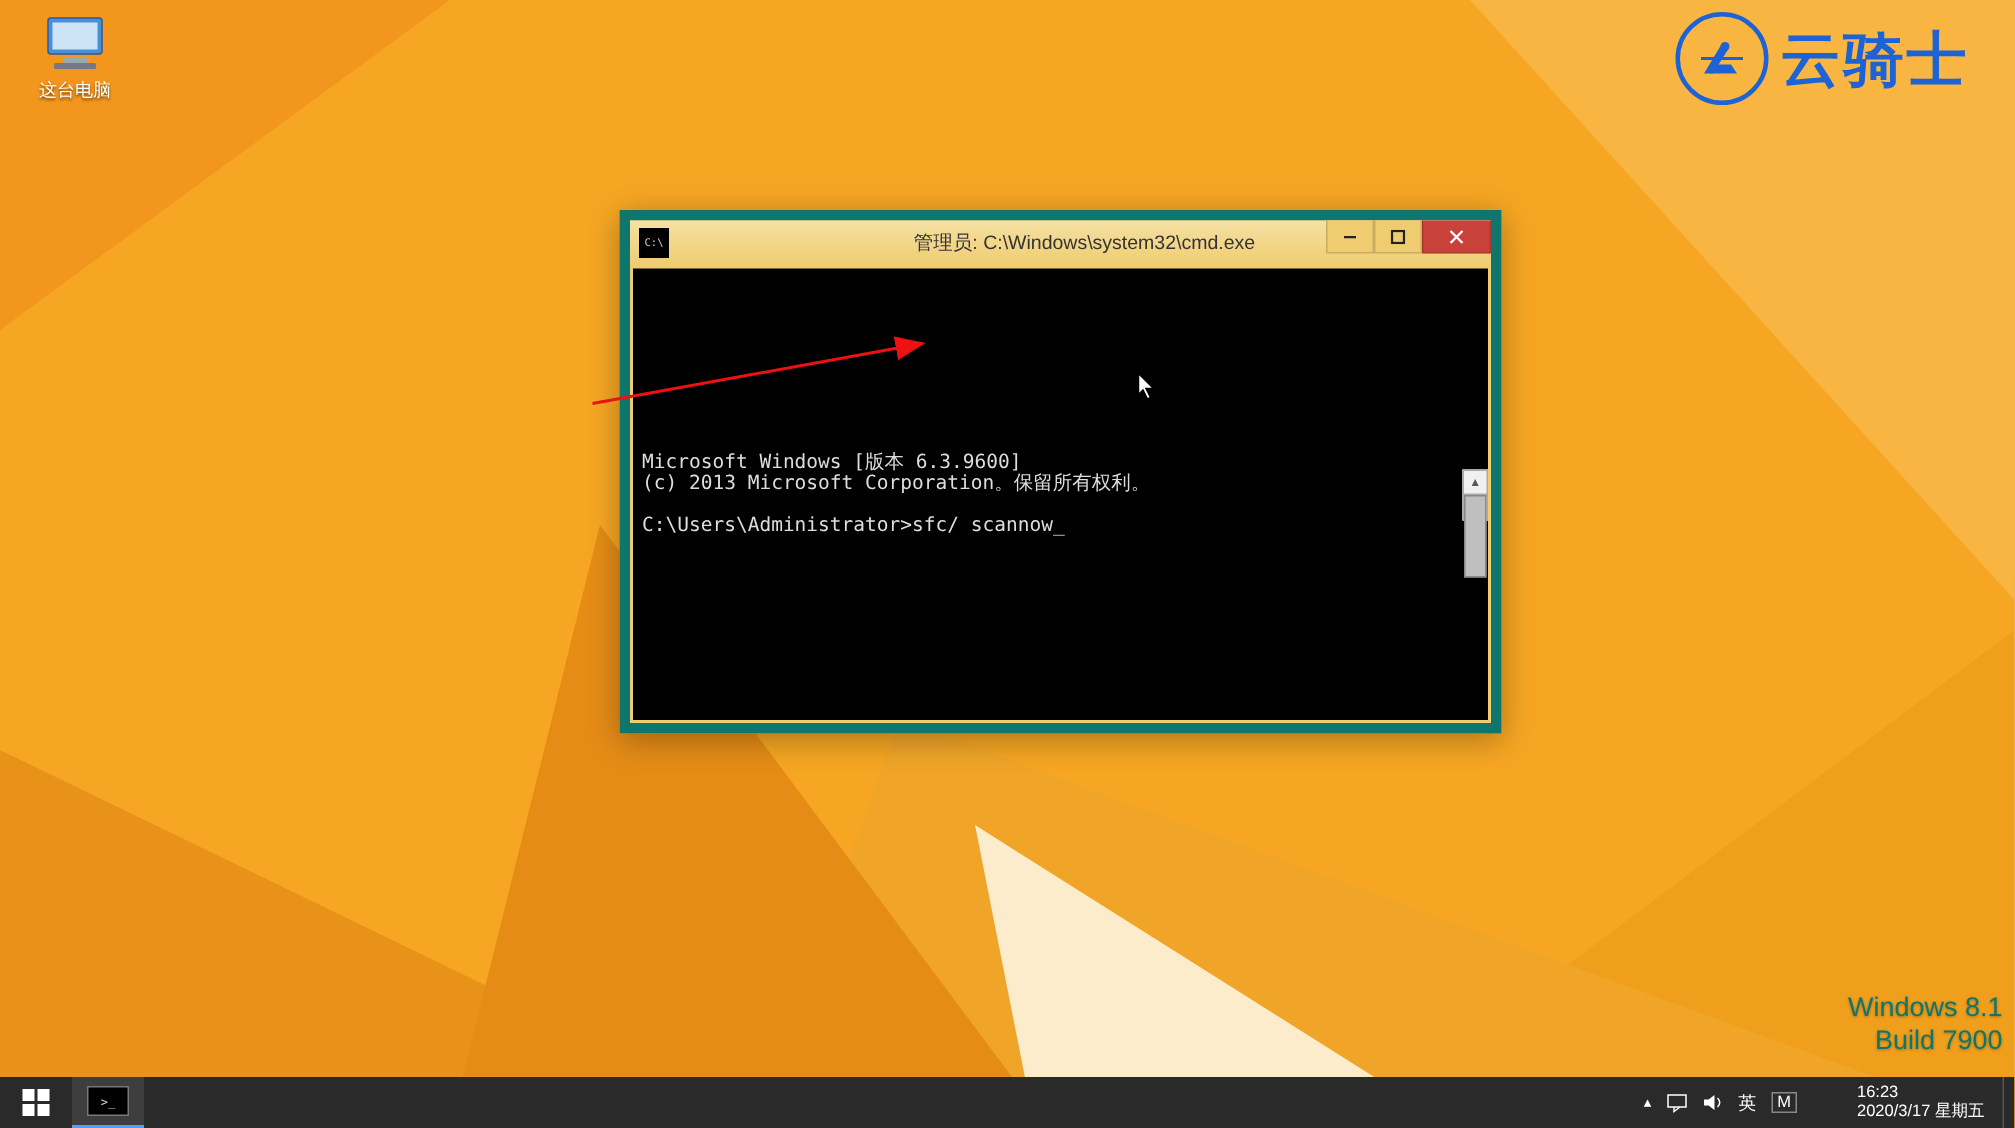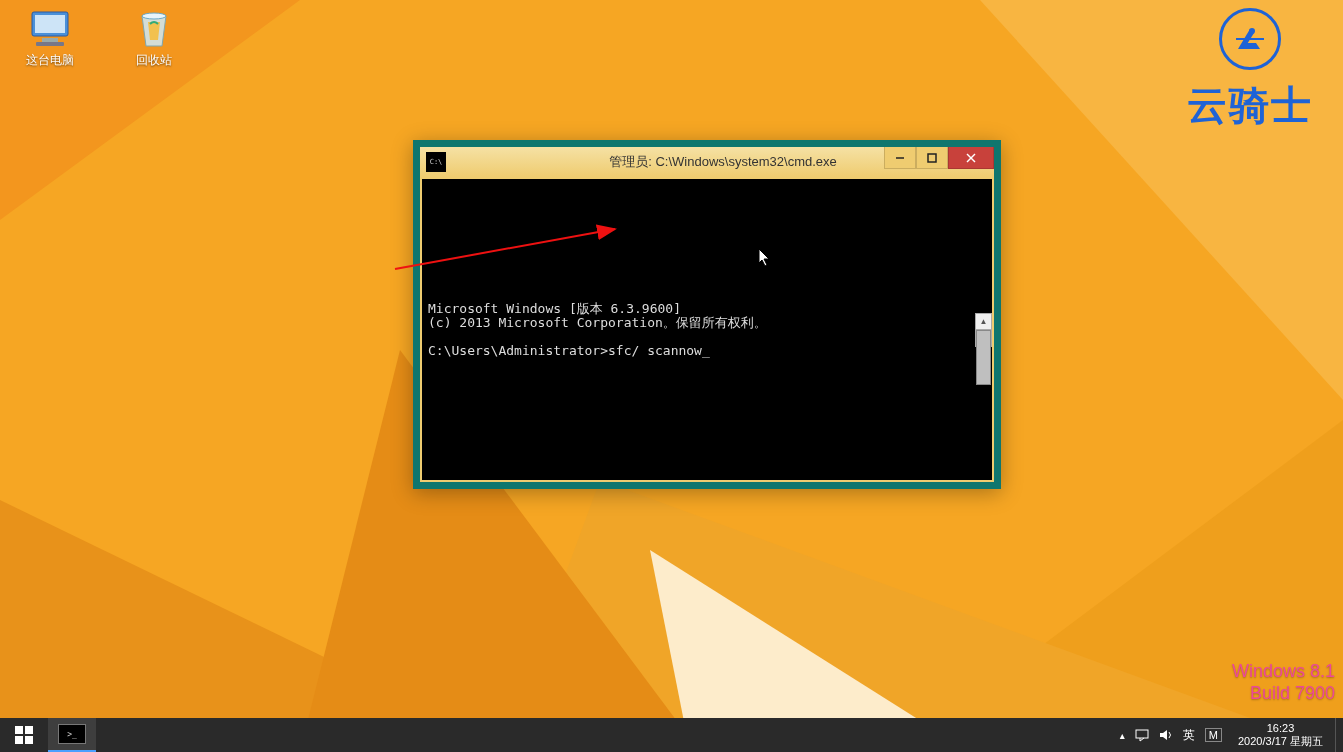--- a/index.html
+++ b/index.html
@@ -4,30 +4,30 @@
 <style>
   * { margin:0; padding:0; box-sizing:border-box; }
   html,body { width:1343px; height:752px; overflow:hidden; font-family:"Segoe UI","Microsoft YaHei",sans-serif; }
   body { background:linear-gradient(135deg,#f5a623 0%,#f8b133 50%,#e89a1f 100%); position:relative; }
 
   
   .wallpaper { position:absolute; inset:0; background:#f5a623; overflow:hidden; }
   .wallpaper svg { width:100%; height:100%; display:block; }
 
   
-  .desktop-icons { position:absolute; top:8px; left:12px; display:flex; flex-direction:row; gap:28px;align-items:flex-end; }
+  .desktop-icons { position:absolute; top:8px; left:12px; display:flex; flex-direction:column; gap:28px;align-items:flex-end; }
   .dicon { width:76px; display:flex; flex-direction:column; align-items:center; color:#fff; text-shadow:0 1px 2px rgba(0,0,0,.6); font-size:12px; cursor:default; }
   .dicon .ig { width:48px; height:42px; display:flex; align-items:center; justify-content:center; }
   .dicon span.lbl { margin-top:2px; }
 
   
-  .wm { position:absolute; right:8px; bottom:48px; text-align:right; color:#ec4899; font-size:18px; line-height:22px; text-shadow:0 1px 2px rgba(0,0,0,.3); }
+  .wm { position:absolute; right:8px; bottom:48px; text-align:right; color:#0f766e; font-size:18px; line-height:22px; text-shadow:0 1px 2px rgba(0,0,0,.3); }
 
   
-  .brand { position:absolute; top:8px; right:30px; display:flex; align-items:center; gap:8px;flex-direction:column; }
+  .brand { position:absolute; top:8px; right:30px; display:flex; align-items:center; gap:8px; }
   .brand .circle { width:62px; height:62px; border:3px solid #1e63d6; border-radius:50%; display:flex; align-items:center; justify-content:center; }
   .brand .circle svg { width:40px; height:40px; }
   .brand .txt { color:#1e63d6; font-size:40px; font-weight:700; letter-spacing:2px; font-family:"Microsoft YaHei",sans-serif; }
 
   
   .cmdwin { position:absolute; left:413px; top:140px; width:588px; height:349px; background:#efcc70; border:7px solid #0f766e; box-shadow:0 4px 20px rgba(0,0,0,.3); display:flex; flex-direction:column; }
   .titlebar { height:30px; background:linear-gradient(#f5e1a4,#efcc70); display:flex; align-items:center; position:relative; }
   .titlebar .appicon { width:20px; height:20px; margin-left:6px; margin-right:6px; background:#000; display:flex; align-items:center; justify-content:center; }
   .titlebar .appicon::after { content:"C:\\"; color:#ccc; font-size:7px; font-family:Consolas,monospace; }
   .titlebar .title { flex:1; text-align:center; font-size:13px; color:#333; }
@@ -52,21 +52,21 @@
 
   
   .taskbar { position:absolute; left:0; right:0; bottom:0; height:34px; background:#2a2a2a; display:flex; align-items:stretch; color:#fff; }
   .startbtn { width:48px; display:flex; align-items:center; justify-content:center; }
   .startbtn svg { width:20px; height:20px; }
   .tbtn { width:48px; display:flex; align-items:center; justify-content:center; background:#3e3e3e; border-bottom:2px solid #4aa0ff; }
   .tbtn .mini { width:28px; height:20px; background:#000; border:1px solid #777; display:flex; align-items:center; justify-content:center; }
   .tbtn .mini::after { content:">_"; font-size:8px; color:#ccc; font-family:Consolas,monospace; }
   .tray { margin-left:auto; display:flex; align-items:center; gap:10px; padding:0 6px; font-size:12px; }
   .tray .ime { border:1px solid #888; padding:0 3px; font-size:11px; }
-  .tray .clock { text-align:center; font-size:11px; line-height:13px; padding:2px 6px; }
+  .tray .clock { text-align:left; font-size:11px; line-height:13px; padding:2px 6px;margin-left:24px; }
   .tray svg { width:14px; height:14px; }
   .showdesk { width:8px; border-left:1px solid #555; }
 </style>
 </head>
 <body>
 
 <div class="wallpaper">
   <svg viewBox="0 0 1343 752" preserveAspectRatio="none">
     <rect width="1343" height="752" fill="#f6a623"></rect>
     <polygon points="0,0 300,0 0,220" fill="#f3961e"></polygon>
@@ -83,31 +83,20 @@
   <div class="dicon">
     <div class="ig">
       <svg viewBox="0 0 48 42">
           <rect x="6" y="4" width="36" height="24" rx="2" fill="#4a90d9" stroke="#2c5aa0"></rect>
           <rect x="9" y="7" width="30" height="18" fill="#cde4f7"></rect>
           <rect x="16" y="30" width="16" height="4" fill="#9aa"></rect>
           <rect x="10" y="34" width="28" height="4" rx="1" fill="#778"></rect>
         </svg>
     </div>
     <span class="lbl">这台电脑</span>
-  </div>
-  <div class="dicon">
-    <div class="ig">
-      <svg viewBox="0 0 48 42">
-          <path d="M12 8 L36 8 L32 38 L16 38 Z" fill="#cfeaf5" stroke="#6aa9c7" opacity="0.85"></path>
-          <ellipse cx="24" cy="8" rx="12" ry="3" fill="#e8f4fa" stroke="#6aa9c7"></ellipse>
-          <path d="M18 14 L30 14 L28 32 L20 32 Z" fill="#f2c14e"></path>
-          <path d="M20 16 Q24 12 28 16" stroke="#3a7" fill="none" stroke-width="2"></path>
-        </svg>
-    </div>
-    <span class="lbl">回收站</span>
   </div>
 </div>
 
 <div class="brand">
   <div class="circle">
     <svg viewBox="0 0 40 40">
         <g fill="#1e63d6">
           <path d="M8 30 L20 10 L24 14 L14 30 Z"></path>
           <circle cx="22" cy="12" r="3"></circle>
           <path d="M12 30 L30 30 L26 24 L16 24 Z"></path>

